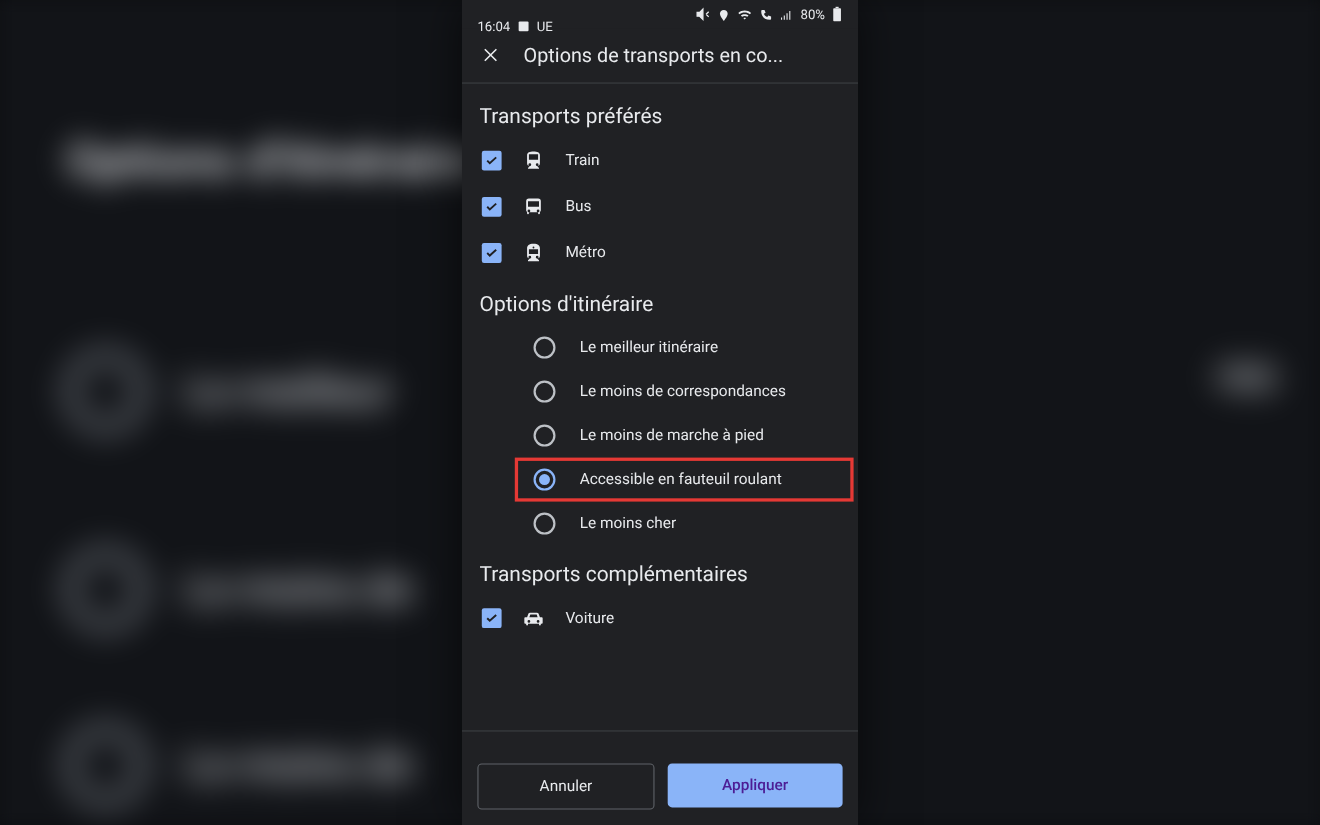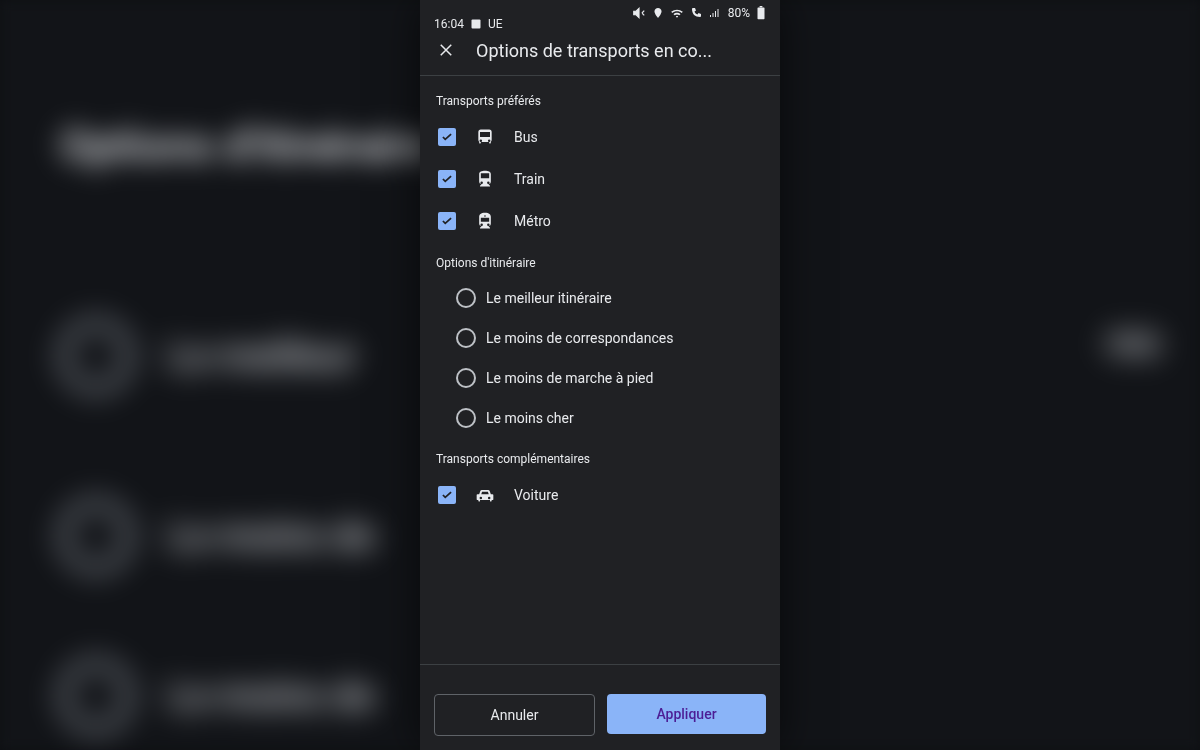--- a/index.html
+++ b/index.html
@@ -62,21 +62,21 @@
     height: 26px;
     display: flex;
     align-items: center;
     justify-content: space-between;
     padding: 0 14px;
     font-size: 12px;
     color: #e8eaed;
     background: #202124;
   }
   .status-left { display: flex; align-items: center; gap: 6px; margin-top: 22px; }
-  .status-right { display: flex; align-items: center; gap: 6px; }
+  .status-right { display: flex; align-items: flex-end; gap: 6px; }
   .status-right svg { display: block; }
 
   .titlebar {
     display: flex;
     align-items: flex-start;
     gap: 20px;
     padding: 14px 16px 14px 16px;
     border-bottom: 1px solid #3c4043;
   }
   .titlebar .close-btn { width: 20px; height: 20px; display: flex; align-items: center; justify-content: center; cursor: pointer; }
@@ -89,21 +89,21 @@
     max-width: 270px;
   }
 
   .content {
     flex: 1 1 auto;
     overflow-y: hidden;
     padding: 4px 0 0 0;
   }
 
   .section-title {
-    font-size: 12px;
+    font-size: 19px;
     color: #e8eaed;
     padding: 14px 16px 8px 16px;
     font-weight: 400;
   }
 
   .row {
     display: flex;
     align-items: center;
     gap: 18px;
     padding: 10px 16px 10px 18px;
@@ -173,21 +173,21 @@
     border: 1px solid #5f6368;
     color: #e8eaed;
     background: transparent;
   }
   .btn-primary {
     background: #8ab4f8;
     color: #4c1d95;
     font-weight: 500;
   }
 
-  .radio-section .row { padding-left: 36px; gap: 10px; }
+  .radio-section .row { padding-left: 21px; gap: 22px; margin-left: 44px; }
 </style>
 </head>
 <body>
 
 <div class="backdrop">
   <div class="bg-title">Options d'itinéraire</div>
   <div class="bg-row" style="top:320px;">
       <div class="bg-ring"></div>
       <div class="bg-label">Le meilleur</div>
     </div>
@@ -252,37 +252,37 @@
     <div class="section-title">Transports préférés</div>
     <div id="preferred-list">
         <div class="row">
           <div class="cb checked">
             <svg viewBox="0 0 24 24" fill="none" stroke="#202124" stroke-width="3">
               <path d="M5 12l4 4L19 7"></path>
             </svg>
           </div>
           <div class="mode-icon">
             <svg viewBox="0 0 24 24" fill="#e8eaed">
-              <path d="M4 16V6a3 3 0 013-3h10a3 3 0 013 3v10l-1 2v1a1 1 0 01-2 0v-1H7v1a1 1 0 01-2 0v-1l-1-2zm3-1a1.5 1.5 0 100 3 1.5 1.5 0 000-3zm10 0a1.5 1.5 0 100 3 1.5 1.5 0 000-3zM6 6v6h12V6H6z"></path>
-            </svg>
-          </div>
-          <span>Bus</span>
+              <path d="M12 2C8 2 5 3 5 6v9a3 3 0 003 3l-2 2v1h12v-1l-2-2a3 3 0 003-3V6c0-3-3-4-7-4zm-4 13a1.5 1.5 0 110 3 1.5 1.5 0 010-3zm8 0a1.5 1.5 0 110 3 1.5 1.5 0 010-3zM7 5h10v6H7V5z"></path>
+            </svg>
+          </div>
+          <span>Train</span>
         </div>
         <div class="row">
           <div class="cb checked">
             <svg viewBox="0 0 24 24" fill="none" stroke="#202124" stroke-width="3">
               <path d="M5 12l4 4L19 7"></path>
             </svg>
           </div>
           <div class="mode-icon">
             <svg viewBox="0 0 24 24" fill="#e8eaed">
-              <path d="M12 2C8 2 5 3 5 6v9a3 3 0 003 3l-2 2v1h12v-1l-2-2a3 3 0 003-3V6c0-3-3-4-7-4zm-4 13a1.5 1.5 0 110 3 1.5 1.5 0 010-3zm8 0a1.5 1.5 0 110 3 1.5 1.5 0 010-3zM7 5h10v6H7V5z"></path>
-            </svg>
-          </div>
-          <span>Train</span>
+              <path d="M4 16V6a3 3 0 013-3h10a3 3 0 013 3v10l-1 2v1a1 1 0 01-2 0v-1H7v1a1 1 0 01-2 0v-1l-1-2zm3-1a1.5 1.5 0 100 3 1.5 1.5 0 000-3zm10 0a1.5 1.5 0 100 3 1.5 1.5 0 000-3zM6 6v6h12V6H6z"></path>
+            </svg>
+          </div>
+          <span>Bus</span>
         </div>
         <div class="row">
           <div class="cb checked">
             <svg viewBox="0 0 24 24" fill="none" stroke="#202124" stroke-width="3">
               <path d="M5 12l4 4L19 7"></path>
             </svg>
           </div>
           <div class="mode-icon">
             <svg viewBox="0 0 24 24" fill="#e8eaed">
               <path d="M12 2C7 2 5 4 5 7v8a3 3 0 003 3l-2 2v1h12v-1l-2-2a3 3 0 003-3V7c0-3-2-5-7-5zm0 3a1 1 0 110 2 1 1 0 010-2zM8 15a1.5 1.5 0 110 3 1.5 1.5 0 010-3zm8 0a1.5 1.5 0 110 3 1.5 1.5 0 010-3zM7 8h10v5H7V8z"></path>
@@ -298,20 +298,25 @@
           <div class="radio"></div>
           <span>Le meilleur itinéraire</span>
         </div>
         <div class="row">
           <div class="radio"></div>
           <span>Le moins de correspondances</span>
         </div>
         <div class="row">
           <div class="radio"></div>
           <span>Le moins de marche à pied</span>
+        </div>
+        <div class="row">
+          <div class="radio selected"></div>
+          <span>Accessible en fauteuil roulant</span>
+          <div class="highlight-box" style="inset: 0px 4px;"></div>
         </div>
         <div class="row">
           <div class="radio"></div>
           <span>Le moins cher</span>
         </div>
       </div>
 
     <div class="section-title">Transports complémentaires</div>
     <div id="extra-list">
         <div class="row">

